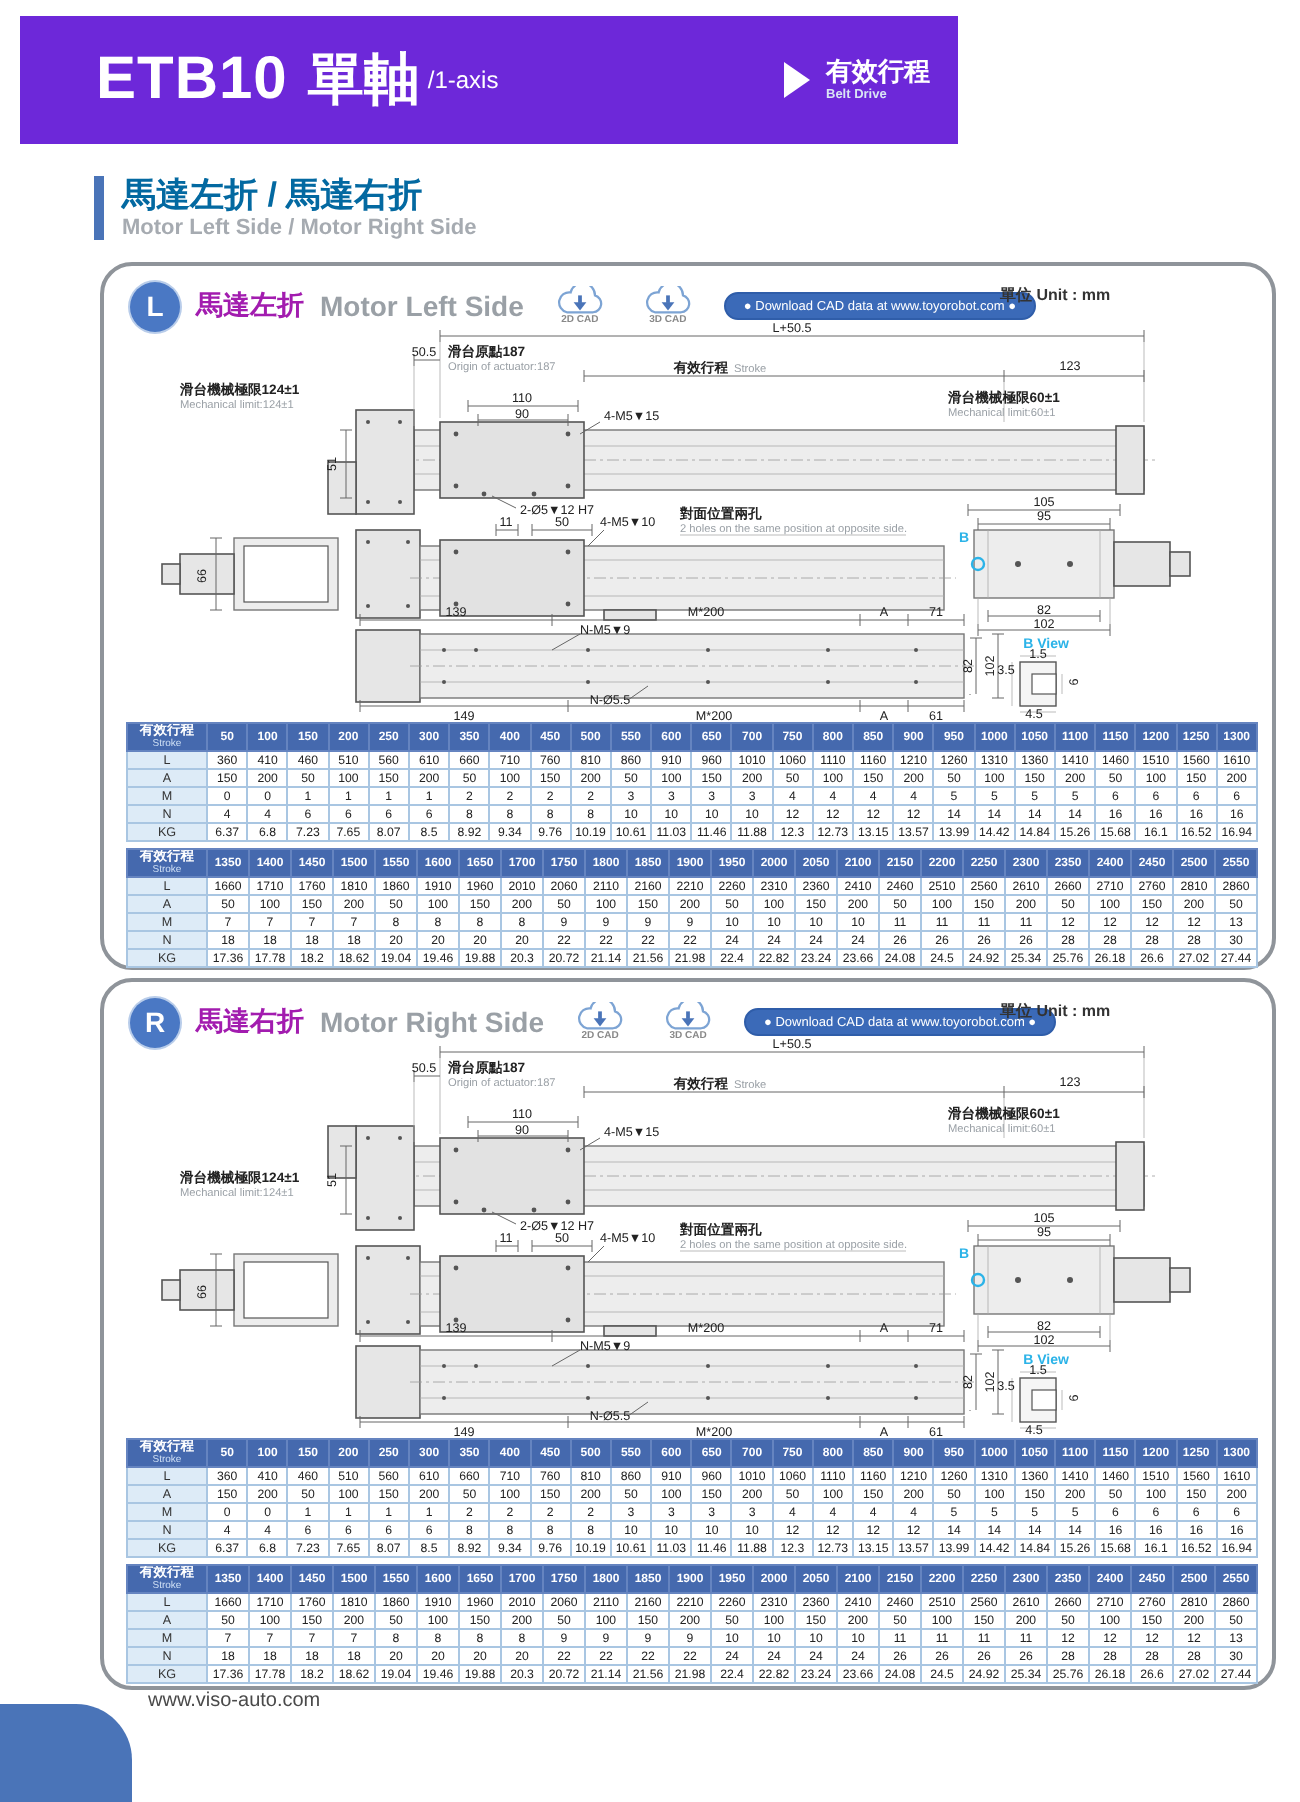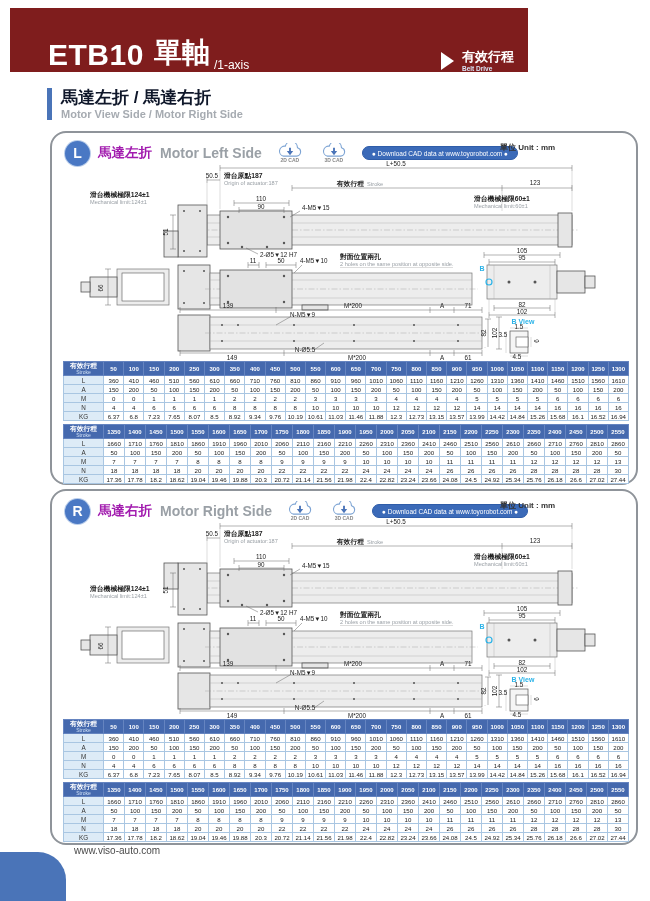--- a/index.html
+++ b/index.html
@@ -1,29 +1,29 @@
 <!DOCTYPE html>
 <html><head>
 <meta charset="utf-8">
 <style>
 *{margin:0;padding:0;box-sizing:border-box}
 html,body{background:#fff}
 .page{position:relative;width:650px;height:901px;background:#fff;font-family:"Liberation Sans",sans-serif;overflow:hidden}
 
-.band{position:absolute;left:10px;top:8px;width:518px;height:64px;background:#7f1d1d;display:flex;align-items:flex-end}
+.band{position:absolute;left:10px;top:8px;width:469px;height:64px;background:#6d28d9;display:flex;align-items:center}
 .band .model{color:#fff;font-size:30px;font-weight:bold;margin-left:38px;letter-spacing:.5px}
 .band .axis-cn{color:#fff;font-size:28px;font-weight:bold;margin-left:10px}
 .band .axis-en{color:#fff;font-size:12px;margin-left:4px}
 .drive{margin-left:auto;margin-right:14px;display:flex;align-items:center;gap:8px}
 .tri{width:0;height:0;border-left:13px solid #fff;border-top:9px solid transparent;border-bottom:9px solid transparent}
 .drive-cn{color:#fff;font-size:13px;font-weight:bold;line-height:1.15}
 .drive-en{color:#d9e4f4;font-size:6.5px;font-weight:bold}
 
 .heading{position:absolute;left:47px;top:88px;padding-left:9px;border-left:5px solid #4a74b8}
-.heading .t{font-size:17px;font-weight:bold;color:#0f172a;line-height:1.2}
+.heading .t{font-size:17px;font-weight:bold;color:#0369a1;line-height:1.2}
 .heading .s{font-size:11px;color:#a6abb1;font-weight:bold}
 
 .sec-box{position:absolute;left:50px;width:588px;background:#fff;border:2px solid #8f949a;border-radius:16px}
 #secL{top:131px;height:354px}
 #secR{top:489px;height:356px}
 .sec-head{position:absolute;left:13px;top:7px;display:flex;align-items:center;gap:8px;height:26px}
 .badge{width:25px;height:25px;border-radius:50%;background:#4a78c4;color:#fff;font-weight:bold;font-size:14px;text-align:center;line-height:25px;box-shadow:0 0 0 1px #b9cdea}
 .st-cn{font-size:13.5px;font-weight:bold;color:#a21caf;white-space:nowrap}
 .st-en{font-size:14px;color:#9aa0a6;font-weight:bold;white-space:nowrap}
 .cloud{width:32px;text-align:center;margin-left:4px}
@@ -75,21 +75,21 @@
       <span class="tri"></span>
       <span>
         <div class="drive-cn">有效行程</div>
         <div class="drive-en">Belt Drive</div>
       </span>
     </span>
   </div>
 
   <div class="heading">
     <div class="t">馬達左折 / 馬達右折</div>
-    <div class="s">Motor View Side / Motor Right Side</div>
+    <div class="s">Motor Left Side / Motor Right Side</div>
   </div>
 
   <div class="sec-box" id="secL">
     <div class="sec-head">
       <span class="badge">L</span>
       <span class="st-cn">馬達左折</span>
       <span class="st-en">Motor Left Side</span>
       <span class="cloud">
         <svg width="28" height="15" viewBox="0 0 28 16">
             <path d="M7 14 h14 a4.6 4.6 0 0 0 1 -9 A6.6 6.6 0 0 0 9 3.4 A5.4 5.4 0 0 0 7 14 Z" fill="#fff" stroke="#7da4d4" stroke-width="1.2"></path>

